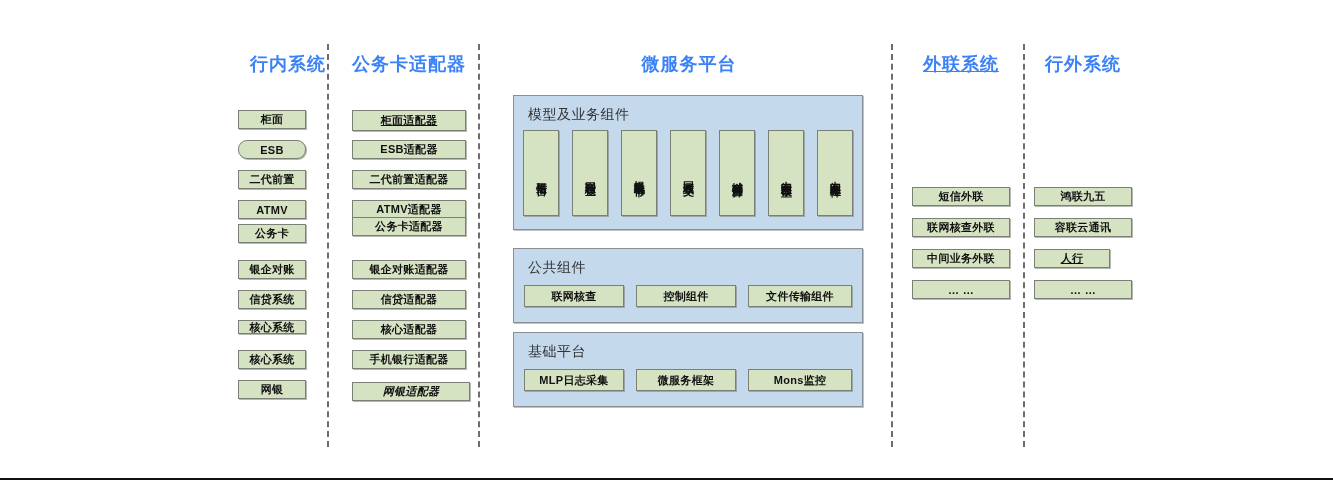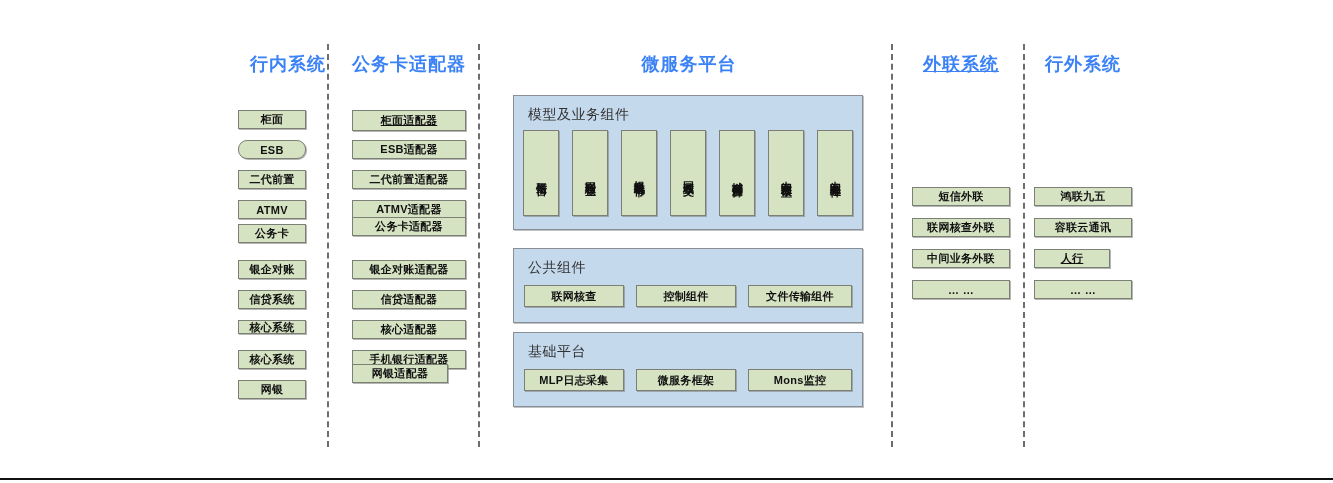--- a/index.html
+++ b/index.html
@@ -126,21 +126,21 @@
       <div class="node" style="left: 238px; width: 68px; top: 380px; height: 19px;">网银</div>
       <div class="node" style="left: 352px; width: 114px; top: 110px; height: 21px; text-decoration: underline;">柜面适配器</div>
       <div class="node" style="left: 352px; width: 114px; top: 140px; height: 19px;">ESB适配器</div>
       <div class="node" style="left: 352px; width: 114px; top: 170px; height: 19px;">二代前置适配器</div>
       <div class="node" style="left: 352px; width: 114px; top: 200px; height: 18px;">ATMV适配器</div>
       <div class="node" style="left: 352px; width: 114px; top: 217px; height: 19px;">公务卡适配器</div>
       <div class="node" style="left: 352px; width: 114px; top: 260px; height: 19px;">银企对账适配器</div>
       <div class="node" style="left: 352px; width: 114px; top: 290px; height: 19px;">信贷适配器</div>
       <div class="node" style="left: 352px; width: 114px; top: 320px; height: 19px;">核心适配器</div>
       <div class="node" style="left: 352px; width: 114px; top: 350px; height: 19px;">手机银行适配器</div>
-      <div class="node" style="left: 352px; width: 96px; top: 364px; height: 19px;">网银适配器</div>
+      <div class="node" style="left: 352px; width: 118px; top: 382px; height: 19px; font-style: italic;">网银适配器</div>
       <div class="node" style="left: 912px; width: 98px; top: 187px; height: 19px;">短信外联</div>
       <div class="node" style="left: 912px; width: 98px; top: 218px; height: 19px;">联网核查外联</div>
       <div class="node" style="left: 912px; width: 98px; top: 249px; height: 19px;">中间业务外联</div>
       <div class="node" style="left: 912px; width: 98px; top: 280px; height: 19px;">… …</div>
       <div class="node" style="left: 1034px; width: 98px; top: 187px; height: 19px;">鸿联九五</div>
       <div class="node" style="left: 1034px; width: 98px; top: 218px; height: 19px;">容联云通讯</div>
       <div class="node" style="left: 1034px; width: 76px; top: 249px; height: 19px; text-decoration: underline;">人行</div>
       <div class="node" style="left: 1034px; width: 98px; top: 280px; height: 19px;">… …</div>
     </div>
   <div id="layer-panels">

